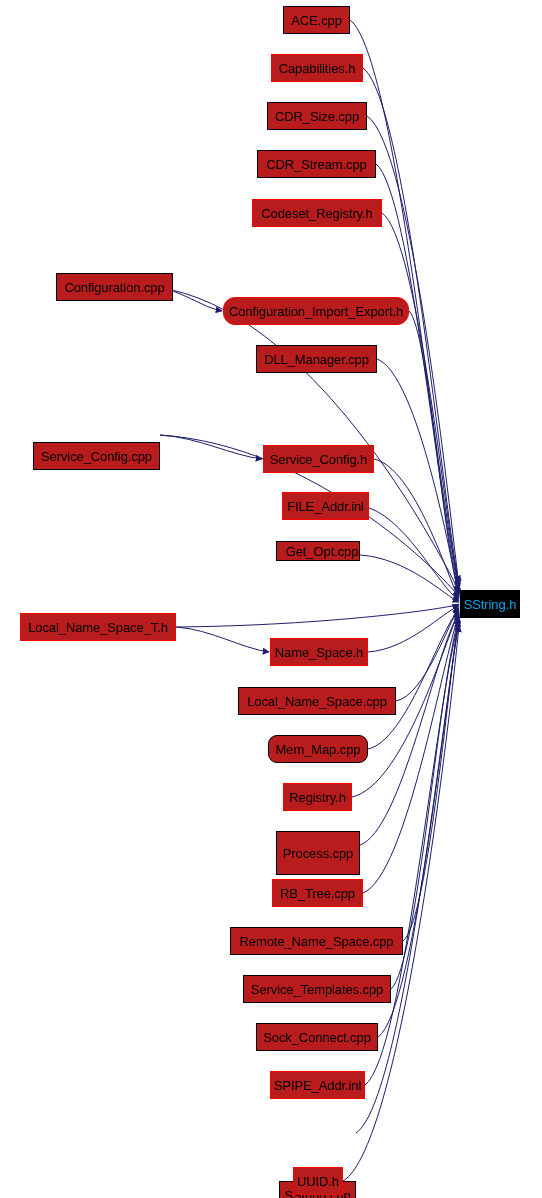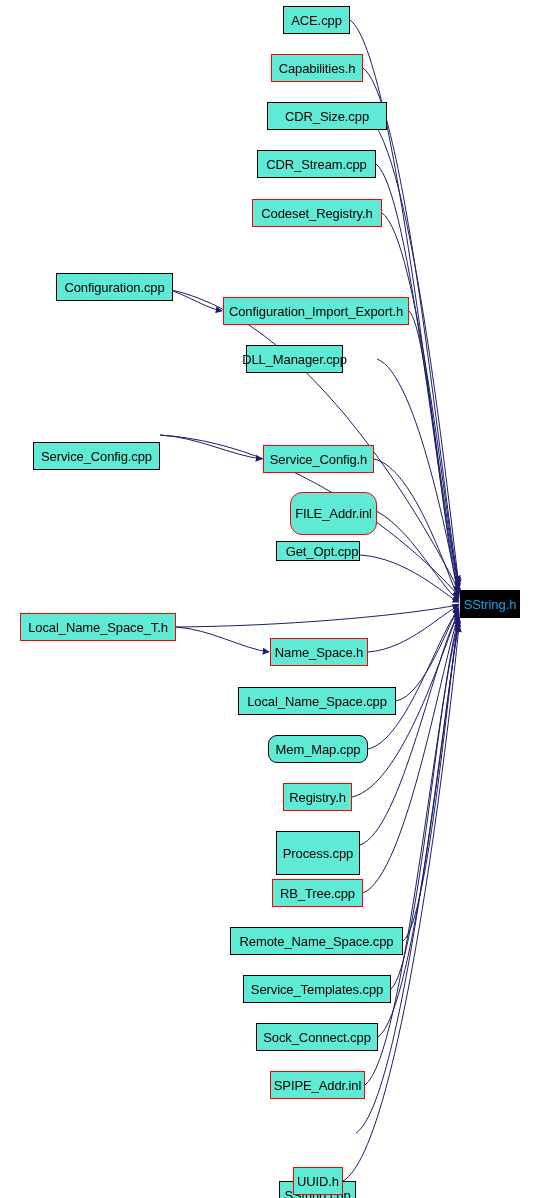--- a/index.html
+++ b/index.html
@@ -25,21 +25,21 @@
     width: 542px;
     height: 1198px;
     pointer-events: none;
   }
   .node {
     position: absolute;
     box-sizing: border-box;
     display: flex;
     align-items: center;
     justify-content: center;
-    background: #5eead4;
+    background: #b91c1c;
     border: 1px solid #000000;
     font-family: "Liberation Sans", sans-serif;
     font-size: 13px;
     line-height: 1;
     color: #000000;
     white-space: nowrap;
     letter-spacing: -0.1px;
   }
   .node.red {
     border-color: #ff0000;
@@ -93,45 +93,45 @@
       <path d="M 356 1133 C 404.4 1101.26, 444 699.22, 459 624.1666666666666" fill="none" stroke="#1d1d6b" stroke-width="1" marker-end="url(#arrow)"></path>
       <path d="M 343 1181 C 402.4 1146.38, 451 707.86, 459 626" fill="none" stroke="#1d1d6b" stroke-width="1" marker-end="url(#arrow)"></path>
     </svg>
   <div id="node-layer">
       <div class="node" style="left: 283px; top: 6px; width: 67px; height: 28px;">
         <span class="node-label">ACE.cpp</span>
       </div>
       <div class="node red" style="left: 271px; top: 54px; width: 92px; height: 28px;">
         <span class="node-label">Capabilities.h</span>
       </div>
-      <div class="node" style="left: 267px; top: 102px; width: 120px; height: 28px;">
+      <div class="node" style="left: 267px; top: 102px; width: 100px; height: 28px;">
         <span class="node-label">CDR_Size.cpp</span>
       </div>
       <div class="node" style="left: 257px; top: 150px; width: 119px; height: 28px;">
         <span class="node-label">CDR_Stream.cpp</span>
       </div>
       <div class="node red" style="left: 252px; top: 199px; width: 130px; height: 28px;">
         <span class="node-label">Codeset_Registry.h</span>
       </div>
       <div class="node" style="left: 56px; top: 273px; width: 117px; height: 28px;">
         <span class="node-label">Configuration.cpp</span>
       </div>
-      <div class="node red" style="left: 223px; top: 297px; width: 186px; height: 28px;">
+      <div class="node red" style="left: 223px; top: 297px; width: 186px; height: 28px; border-radius: 12px;">
         <span class="node-label">Configuration_Import_Export.h</span>
       </div>
-      <div class="node" style="left: 246px; top: 345px; width: 97px; height: 28px;">
+      <div class="node" style="left: 256px; top: 345px; width: 121px; height: 28px;">
         <span class="node-label">DLL_Manager.cpp</span>
       </div>
       <div class="node" style="left: 33px; top: 442px; width: 127px; height: 28px;">
         <span class="node-label">Service_Config.cpp</span>
       </div>
       <div class="node red" style="left: 263px; top: 445px; width: 111px; height: 28px;">
         <span class="node-label">Service_Config.h</span>
       </div>
-      <div class="node red" style="left: 290px; top: 492px; width: 87px; height: 43px; border-radius: 12px;">
+      <div class="node red" style="left: 282px; top: 492px; width: 87px; height: 28px;">
         <span class="node-label">FILE_Addr.inl</span>
       </div>
       <div class="node" style="left: 276px; top: 541px; width: 84px; height: 20px; padding-left: 8px;">
         <span class="node-label">Get_Opt.cpp</span>
       </div>
       <div class="node red" style="left: 20px; top: 613px; width: 156px; height: 28px;">
         <span class="node-label">Local_Name_Space_T.h</span>
       </div>
       <div class="node red" style="left: 270px; top: 638px; width: 98px; height: 28px;">
         <span class="node-label">Name_Space.h</span>

